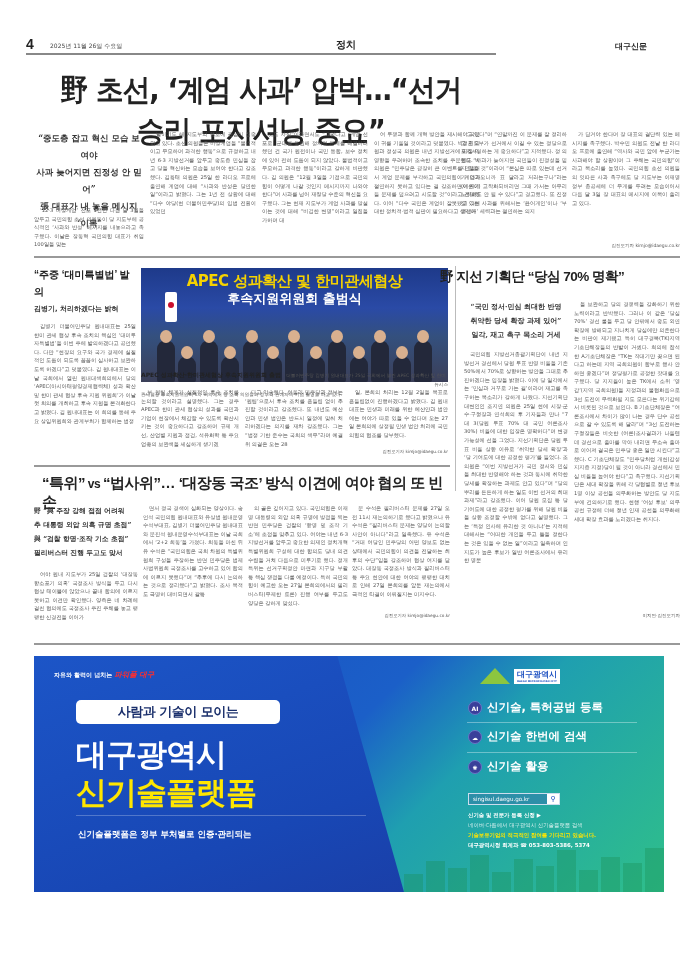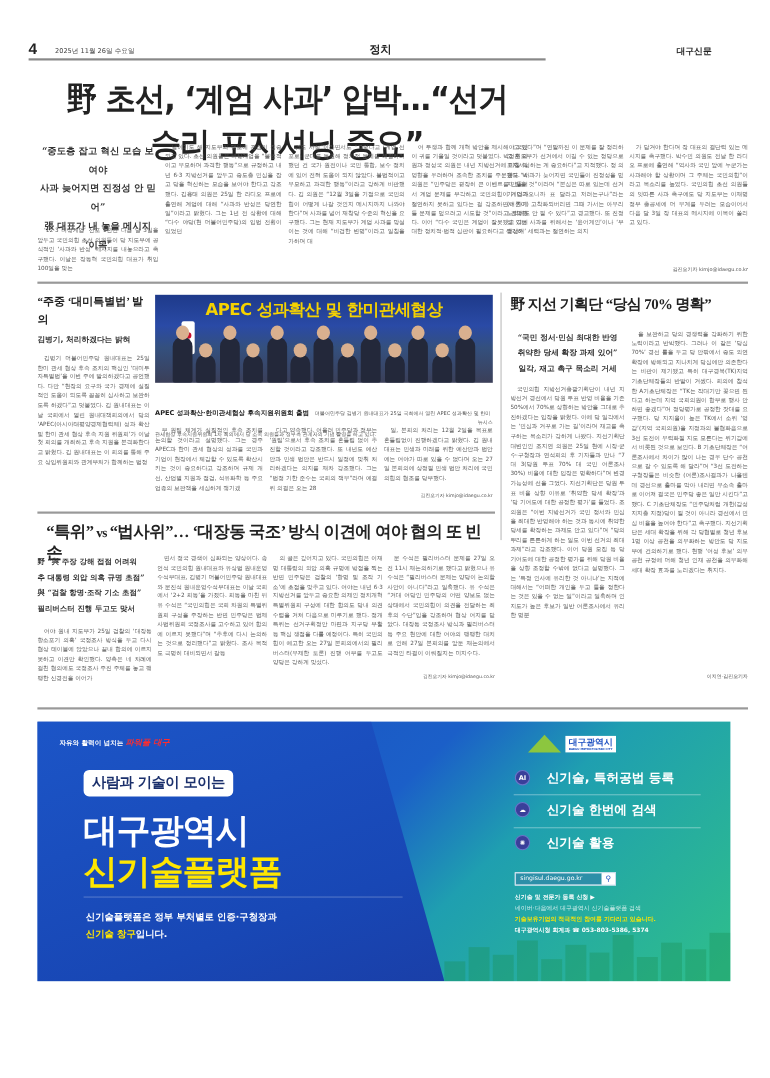--- a/index.html
+++ b/index.html
@@ -11,48 +11,48 @@
 .section{left:336px;top:38px;font-size:10px;font-weight:bold}
 .paper{left:615px;top:41px;font-size:8px;font-weight:bold}
 .topline{left:26px;top:53px;width:470px;height:2px;background:#888}
 .headline{left:26px;top:70px;width:470px;text-align:center;font-size:30px;font-weight:bold;letter-spacing:-1px;font-family:"DejaVu Sans",sans-serif;transform:scaleX(0.92);transform-origin:center}
 .col{font-size:5.2px;line-height:8.6px;color:#555;text-align:justify;overflow:hidden}
 .col p{text-indent:6px}
 .subhead{font-family:"DejaVu Serif",serif;font-weight:bold;color:#333;text-align:center}
 .sh1{left:34px;top:130px;width:110px;font-size:8.5px;line-height:17px}
 .rule{background:#999;height:2px}
 .vrule{background:#bbb;width:1px}
-.photo{left:141px;top:268px;width:307px;height:80px;background:linear-gradient(180deg,#1e3a8a 0%,#2a4aa6 35%,#34507e 60%,#3b3f58 100%);overflow:hidden}
+.photo{left:141px;top:268px;width:307px;height:114px;background:linear-gradient(180deg,#1e3a8a 0%,#2a4aa6 35%,#34507e 60%,#3b3f58 100%);overflow:hidden}
 .photo-banner1{position:absolute;left:0;top:4px;width:100%;text-align:center;font-size:15px;font-weight:bold;color:#f5d200;letter-spacing:-0.5px}
 .photo-banner2{position:absolute;left:0;top:22px;width:100%;text-align:center;font-size:13px;font-weight:bold;color:#fff}
 .people{position:absolute;left:0;bottom:0;width:100%;height:52px;display:flex;align-items:flex-end;justify-content:space-around;padding:0 14px}
 .person{width:18px;height:42px;border-radius:9px 9px 2px 2px;background:#23283a;position:relative}
 .person::before{content:"";position:absolute;left:3px;top:-10px;width:12px;height:13px;border-radius:50%;background:#d9b08f}
 .person.r2{height:26px}
 .flag{position:absolute;left:24px;top:24px;width:12px;height:30px;background:#fff;border-radius:2px}
 .flag::after{content:"";position:absolute;left:3px;top:10px;width:6px;height:6px;border-radius:50%;background:#c8102e}
 .caption-title{font-size:6px;font-weight:bold;color:#222}
 .caption{font-size:4.6px;color:#555;line-height:7px}
-.h2{font-family:Liberation Serif, serif;font-weight:bold;color:#222}
+.h2{font-family:Liberation Sans, sans-serif;font-weight:bold;color:#222}
 .ad{left:34px;top:656px;width:630px;height:236px;background:linear-gradient(135deg,#1a4ec0 0%,#1b5fc8 45%,#1f9fb0 62%,#2fbf8a 100%);overflow:hidden}
 .ad-left{position:absolute;left:0;top:0;width:370px;height:100%;background:linear-gradient(160deg,#1c55c7 0%,#1847b5 70%,#1a3fa8 100%);clip-path:polygon(0 0,82% 0,100% 100%,0 100%)}
 .ad-slogan{position:absolute;left:20px;top:14px;font-size:6px;color:#fff;font-weight:bold}
 .ad-slogan b{color:#ff2d2d;font-style:italic;font-size:7.5px;margin-left:2px}
-.ad-pill{position:absolute;left:42px;top:44px;width:136px;height:24px;background:#fff;border-radius:5px;text-align:center;font-size:13px;font-weight:bold;color:#1a2f6b;line-height:24px;letter-spacing:-0.5px}
+.ad-pill{position:absolute;left:42px;top:44px;width:204px;height:24px;background:#fff;border-radius:5px;text-align:center;font-size:13px;font-weight:bold;color:#1a2f6b;line-height:24px;letter-spacing:-0.5px}
 .ad-big1{position:absolute;left:42px;top:78px;font-size:31px;font-weight:bold;color:#fff;letter-spacing:-1px}
 .ad-big2{position:absolute;left:42px;top:116px;font-size:31px;font-weight:bold;color:#ffe600;letter-spacing:-1px}
 .ad-divider{position:absolute;left:42px;top:159px;width:290px;height:1px;background:rgba(255,255,255,0.25)}
 .ad-desc{position:absolute;left:44px;top:170px;font-size:8.5px;line-height:16px;color:#fff;font-weight:bold}
 .ad-desc .hl{color:#ffe600}
 .ad-logo{position:absolute;left:446px;top:12px;display:flex;align-items:center;gap:4px}
 .mtn{width:30px;height:16px;position:relative}
 .mtn::before{content:"";position:absolute;left:0;bottom:0;border-left:15px solid transparent;border-right:15px solid transparent;border-bottom:16px solid #8cc63f}
 .logo-text{background:#fff;padding:1px 3px;font-size:8px;font-weight:bold;color:#1a4ec0;line-height:10px}
 .logo-sub{font-size:2.5px;color:#1a4ec0;display:block;line-height:3px}
-.ad-feat{position:absolute;left:434px;display:flex;gap:15px;font-size:11.5px;font-weight:bold;color:#fff}
+.ad-feat{position:absolute;left:434px;display:flex;align-items:center;gap:5px;font-size:11.5px;font-weight:bold;color:#fff}
 .ad-feat .ic{width:14px;height:14px;border-radius:50%;background:#3a3f9a;border:1px solid #6a74c8;font-size:6px;text-align:center;line-height:13px;color:#fff}
 .feat-line{position:absolute;left:433px;width:170px;height:1px;background:rgba(255,255,255,0.35)}
 .sbox{position:absolute;left:434px;top:137px;width:92px;height:12px;display:flex;background:#fff;border:1px solid #cde}
 .sbox span{flex:1;font-size:5.6px;line-height:10px;padding-left:4px;color:#1a4ec0;background:#2d8fa8;color:#fff}
 .sbox i{width:12px;font-style:normal;font-size:7px;line-height:10px;text-align:center;color:#1a4ec0;background:#fff}
 .ad-info{position:absolute;left:434px;font-size:5.4px;color:#fff}
 .ad-info.y{color:#ffe600;font-weight:bold}
 .ad-info.w{font-weight:bold}
 .city{position:absolute;right:0;bottom:0;width:260px;height:44px;display:flex;align-items:flex-end;gap:3px;opacity:0.35}
 .city div{background:#1a8f55;flex:1}
@@ -97,20 +97,21 @@
 <div class="abs h2" style="left:34px;top:266px;width:102px;font-size:10px;line-height:17px">
   <div>“주중 ‘대미특별법’ 발의</div>
 </div>
 <div class="abs" style="left:34px;top:304px;font-size:7px;font-weight:bold;color:#333">김병기, 처리하겠다는 밝혀</div>
 <div class="abs col" style="left:34px;top:322px;width:102px;height:150px">
     <p>김병기 더불어민주당 원내대표는 25일 한미 관세 협상 후속 조치의 핵심인 ‘대미투자특별법’을 이번 주에 발의하겠다고 공언했다. 다만 “현장의 요구와 국가 경제에 실질적인 도움이 되도록 꼼꼼히 심사하고 보완하도록 하겠다”고 덧붙였다. 김 원내대표는 이날 국회에서 열린 원내대책회의에서 당의 ‘APEC(아시아태평양경제협력체) 성과 확산 및 한미 관세 협상 후속 지원 위원회’가 이날 첫 회의를 개최하고 후속 지원을 본격화한다고 밝혔다. 김 원내대표는 이 회의를 통해 주요 상임위원회와 관계부처가 함께하는 범정</p>
   </div>
 
 <div class="abs photo">
   <div class="photo-banner1">APEC 성과확산 및 한미관세협상</div>
+  <div class="photo-banner2">후속지원위원회 출범식</div>
   <div class="flag"></div>
   <div class="people">
     <div class="person"></div>
       <div class="person r2"></div>
       <div class="person"></div>
       <div class="person r2"></div>
       <div class="person"></div>
       <div class="person r2"></div>
       <div class="person"></div>
       <div class="person r2"></div>
@@ -132,21 +133,21 @@
 <div class="abs col" style="left:245px;top:388px;width:98px;height:70px">
     <p>다고 약속했다. 여울러 민주당과 정부는 ‘원팀’으로서 후속 조치를 흔들림 없이 추진할 것이라고 강조했다. 또 내년도 예산안과 민생 법안은 반드시 일정에 맞춰 처리하겠다는 의지를 재차 강조했다. 그는 “법정 기한 준수는 국회의 책무”라며 예결위 의결은 오는 28</p>
   </div>
 <div class="abs col" style="left:349px;top:388px;width:99px;height:60px">
     <p>일, 본회의 처리는 12월 2일을 목표로 흔들림없이 진행하겠다고 밝혔다. 김 원내대표는 민생과 미래를 위한 예산안과 법안에는 여야가 따로 있을 수 없다며 오는 27일 본회의에 상정될 민생 법안 처리에 국민의힘의 협조를 당부했다.</p>
   </div>
 <div class="abs col" style="left:349px;top:448px;width:99px;height:10px;text-align:right;font-size:4.3px">김진오기자 kimjo@idaegu.co.kr</div>
 <div class="abs vrule" style="left:455px;top:266px;height:225px"></div>
 <div class="abs rule" style="left:34px;top:465px;width:416px"></div>
 
-<div class="abs h2" style="left:464px;top:268px;width:216px;font-size:13.5px;letter-spacing:-0.5px">野 지선 기획단 “당심 70% 명확”</div>
+<div class="abs h2" style="left:440px;top:268px;width:216px;font-size:13.5px;letter-spacing:-0.5px">野 지선 기획단 “당심 70% 명확”</div>
 <div class="abs subhead" style="left:464px;top:300px;width:104px;font-size:7px;line-height:14px">
   <div>“국민 정서·민심 최대한 반영</div>
   <div>취약한 당세 확장 과제 있어”</div>
   <div>일각, 재고 촉구 목소리 거세</div>
 </div>
 <div class="abs col" style="left:464px;top:350px;width:104px;height:272px">
     <p>국민의힘 지방선거총괄기획단이 내년 지방선거 경선에서 당원 투표 반영 비율을 기존 50%에서 70%로 상향하는 방안을 그대로 추진하겠다는 입장을 밝혔다. 이에 당 일각에서는 ‘민심과 거꾸로 가는 길’이라며 재고를 촉구하는 목소리가 강하게 나왔다. 지선기획단 대변인인 조지연 의원은 25일 현에 시장·군수·구청장과 연석회의 후 기자들과 만나 “7 대 3(당원 투표 70% 대 국민 여론조사 30%) 비율에 대한 입장은 명확하다”며 변경 가능성에 선을 그었다. 지선기획단은 당원 투표 비율 상향 이유로 ‘취약한 당세 확장’과 ‘당 기여도에 대한 공정한 평가’를 들었다. 조 의원은 “이번 지방선거가 국민 정서와 민심을 최대한 반영해야 하는 것과 동시에 취약한 당세를 확장하는 과제도 안고 있다”며 “당의 뿌리를 튼튼하게 하는 일도 이번 선거의 최대 과제”라고 강조했다. 이어 당원 모집 등 당 기여도에 대한 공정한 평가를 위해 당원 비율을 상향 조정할 수밖에 없다고 설명했다. 그는 ‘특정 인사에 유리한 것 아니냐’는 지적에 대해서는 “어떠한 개인을 두고 틀을 정한다는 것은 있을 수 없는 일”이라고 일축하며 인지도가 높은 후보가 일반 여론조사에서 유리한 명분</p>
   </div>
 <div class="abs col" style="left:574px;top:300px;width:106px;height:312px">
     <p>을 보완하고 당의 경쟁력을 강화하기 위한 노력이라고 반박했다. 그러나 이 같은 ‘당심 70%’ 경선 룰을 두고 당 안팎에서 중도 외연 확장에 방해되고 지나치게 당심에만 의존한다는 비판이 제기됐고 특히 대구경북(TK)지역 기초단체장들의 반발이 거셌다. 회의에 참석한 A기초단체장은 “TK는 작대기만 꽂으면 된다고 하는데 지역 국회의원이 함부로 행사 안하면 좋겠다”며 정당평가로 공정한 잣대를 요구했다. 당 지지율이 높은 TK에서 소위 ‘영감’(지역 국회의원)을 지정과의 불협화음으로 3선 도전이 무력화될 지도 모른다는 위기감에서 비롯된 것으로 보인다. B 기초단체장은 “여론조사에서 차이가 많이 나는 경우 단수 공천으로 갈 수 있도록 해 달라”며 “3선 도전하는 구청장들은 비슷한 (여론)조사결과가 나올텐데 경선으로 출마를 막아 내리면 무소속 출마로 이어져 결국은 민주당 좋은 일만 시킨다”고 했다. C 기초단체장도 “민주당처럼 개헌(감성 지지층 지정)당이 될 것이 아니라 경선에서 민심 비율을 높여야 한다”고 촉구했다. 지선기획단은 세대 확장을 위해 각 당협별로 청년 후보 1명 이상 공천을 의무화하는 방안도 당 지도부에 건의하기로 했다. 현행 ‘여성 후보’ 의무 공천 규정에 더해 청년 인재 공천을 의무화해 세대 확장 효과를 노리겠다는 취지다.</p>
@@ -180,22 +181,21 @@
 <div class="abs ad">
   <div class="ad-left"></div>
   <div class="ad-slogan">
     <span>자유와 활력이 넘치는</span><b>파워풀 대구</b>
   </div>
   <div class="ad-pill">사람과 기술이 모이는</div>
   <div class="ad-big1">대구광역시</div>
   <div class="ad-big2">신기술플랫폼</div>
   <div class="ad-divider"></div>
   <div class="ad-desc">
-    <div>신기술플랫폼은 정부 부처별로 인증·구청장과</div>
-    <div><span class="hl">신기술 창구</span><span>입니다.</span></div>
+    <div>신기술플랫폼은 정부 부처별로 인증·관리되는</div>
   </div>
 
   <div class="ad-logo">
     <div class="mtn"></div>
     <div class="logo-text"><span>대구광역시</span><span class="logo-sub">DAEGU METROPOLITAN CITY</span></div>
   </div>
 
   <div class="ad-feat" style="top:44px">
     <span class="ic">AI</span>
     <span>신기술, 특허공법 등록</span>

